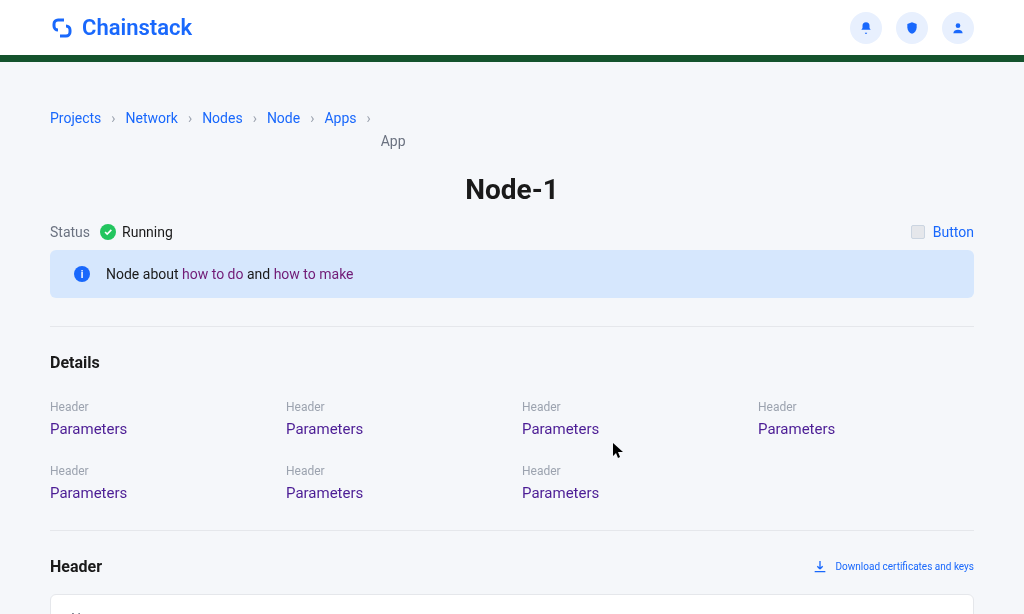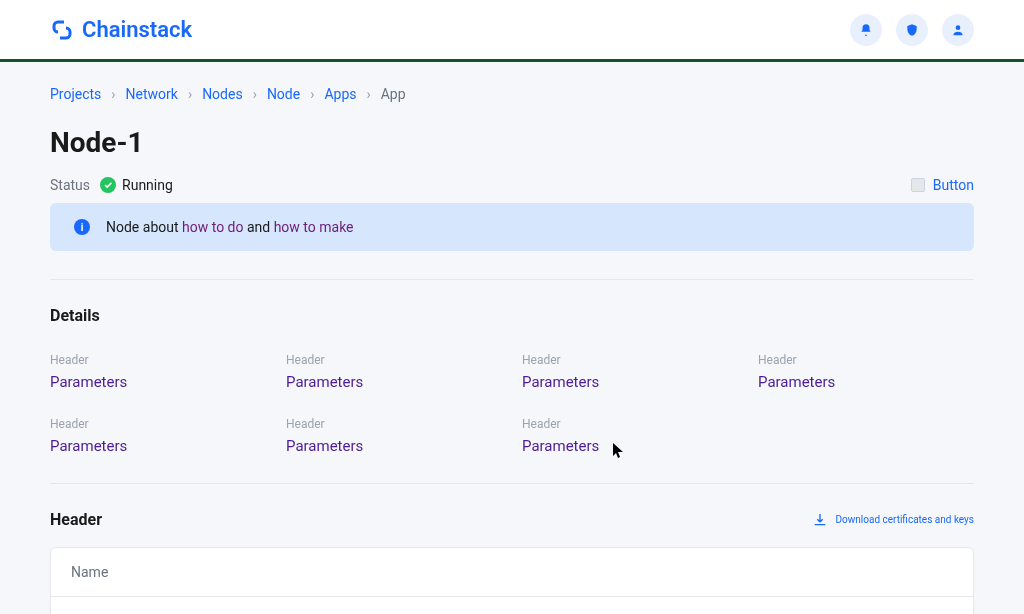--- a/index.html
+++ b/index.html
@@ -1,28 +1,28 @@
 <!DOCTYPE html>
 <html><head>
   <meta charset="utf-8">
   <style>
     * { margin: 0; padding: 0; box-sizing: border-box; }
     body { font-family: -apple-system, BlinkMacSystemFont, 'Segoe UI', Roboto, sans-serif; background: #f5f7fa; color: #1a1a1a; width: 1024px; }
-    .header { background: #fff; height: 62px; display: flex; align-items: center; justify-content: space-between; padding: 0 50px; border-bottom: 3px solid #14532d; }
+    .header { background: #fff; height: 62px; display: flex; align-items: center; justify-content: space-between; padding: 0 50px; border-bottom: 7px solid #14532d; }
     .logo { display: flex; align-items: center; gap: 8px; color: #1968fc; font-size: 22px; font-weight: 600; }
     .logo svg { width: 24px; height: 24px; }
     .header-icons { display: flex; gap: 14px; }
     .icon-btn { width: 32px; height: 32px; border-radius: 50%; background: #e8f0fe; display: flex; align-items: center; justify-content: center; cursor: pointer; color: #1968fc; }
     .icon-btn svg { width: 14px; height: 14px; }
     .content { padding: 24px 50px; }
     .breadcrumb { display: flex; align-items: center; gap: 10px; font-size: 14px; margin-bottom: 24px; }
     .breadcrumb a { color: #1968fc; text-decoration: none; }
     .breadcrumb .sep { color: #9ca3af; }
-    .breadcrumb .current { color: #6b7280; }
-    .page-title { font-size: 28px; font-weight: 700; margin-bottom: 18px; }
+    .breadcrumb .current { color: #6b7280; margin-top: 47px; }
+    .page-title { font-size: 28px; font-weight: 700; margin-bottom: 18px; text-align: center; }
     .status-row { display: flex; align-items: center; justify-content: space-between; margin-bottom: 10px; }
     .status-left { display: flex; align-items: center; gap: 10px; font-size: 14px; }
     .status-label { color: #6b7280; }
     .status-badge { display: flex; align-items: center; gap: 6px; justify-content: flex-end; }
     .status-dot { width: 16px; height: 16px; background: #22c55e; border-radius: 50%; display: flex; align-items: center; justify-content: center; }
     .status-dot svg { width: 10px; height: 10px; fill: white; }
     .button-check { display: flex; align-items: center; gap: 8px; color: #1968fc; font-size: 14px; cursor: pointer; }
     .checkbox { width: 14px; height: 14px; border: 1.5px solid #cbd5e1; border-radius: 2px; background: #e5e7eb; }
     .info-banner { background: #d6e7fd; border-radius: 6px; padding: 16px 24px; display: flex; align-items: center; gap: 16px; font-size: 14px; margin-bottom: 28px; }
     .info-icon { width: 16px; height: 16px; background: #1968fc; border-radius: 50%; display: flex; align-items: center; justify-content: center; color: white; font-size: 10px; font-weight: bold; flex-shrink: 0; }

